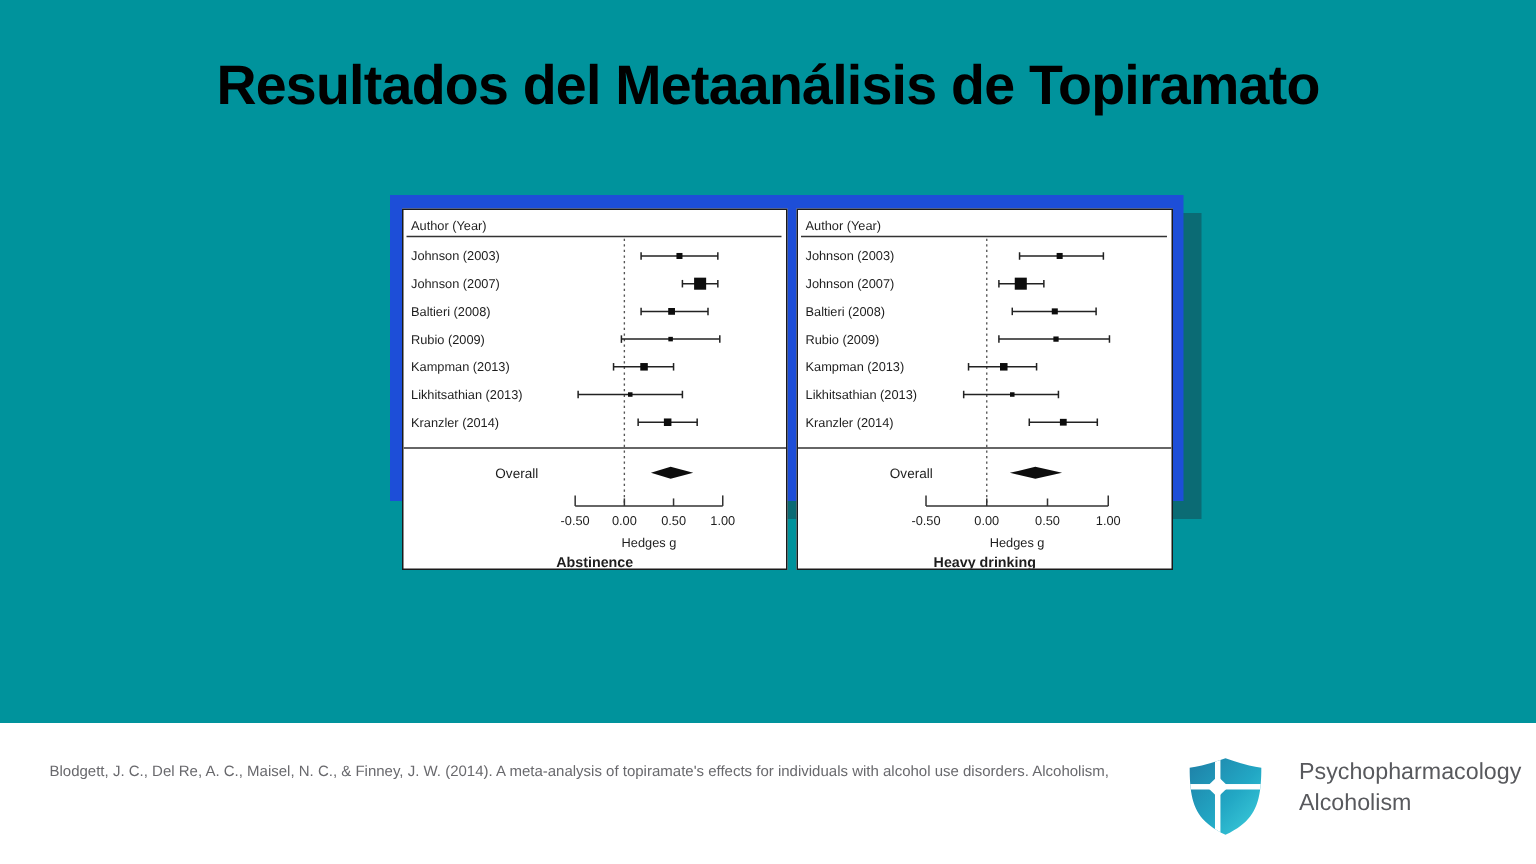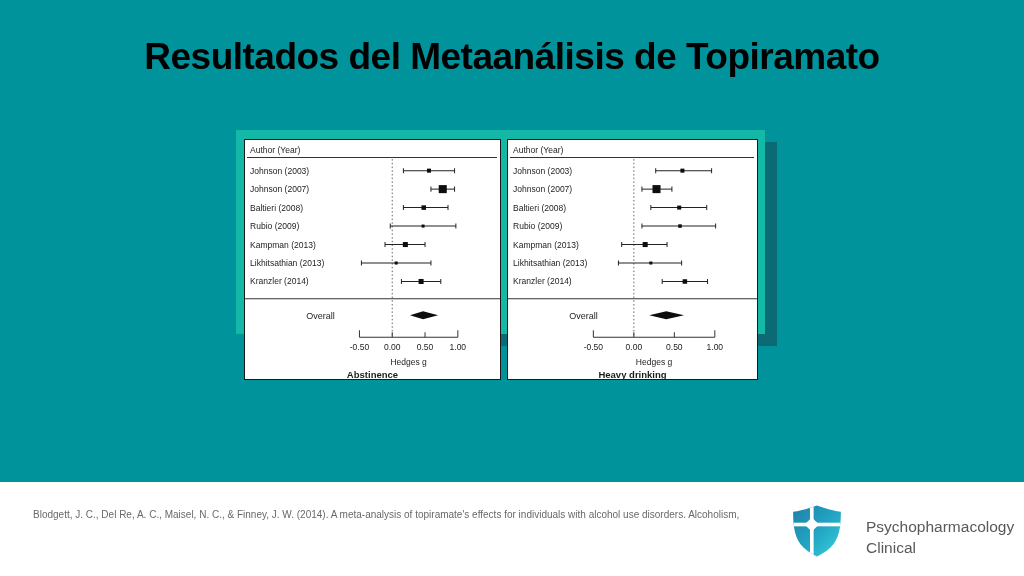--- a/index.html
+++ b/index.html
@@ -1,29 +1,29 @@
 <!DOCTYPE html>
 <html><head>
 <meta charset="utf-8">
 <style>
   html,body{margin:0;padding:0;}
   body{width:1024px;height:576px;overflow:hidden;font-family:"Liberation Sans",sans-serif;background:#ffffff;}
   .slide{position:relative;width:1024px;height:576px;}
   .teal-area{position:absolute;left:0;top:0;width:1024px;height:482px;background:#00939c;}
   .slide-title{position:absolute;left:0;top:36px;width:1024px;text-align:center;color:#000000;
     font-size:37px;font-weight:700;letter-spacing:-0.5px;margin:0;}
-  .figure-card{position:absolute;left:236px;top:130px;width:529px;height:204px;background:#14b8a6;
+  .figure-card{position:absolute;left:260px;top:130px;width:529px;height:204px;background:#1d4ed8;
     box-shadow:12px 12px 0 #0b6b74;}
   .panel{position:absolute;top:9px;height:241px;background:#ffffff;border:1.5px solid #1a1a1a;box-sizing:border-box;}
   .panel.left{left:8px;width:257px;}
   .panel.right{left:271px;width:251px;}
   .panel svg{display:block;width:100%;height:100%;}
   .footer{position:absolute;left:0;top:482px;width:1024px;height:94px;background:#ffffff;}
   .citation{position:absolute;left:33px;top:26px;width:730px;color:#69696d;font-size:10px;line-height:14px;}
-  .logo{position:absolute;left:791px;top:22px;display:flex;align-items:flex-end;}
+  .logo{position:absolute;left:791px;top:22px;display:flex;align-items:flex-start;}
   .logo-shield{width:52px;height:54px;}
   .logo-text{margin-left:23px;color:#58595d;font-size:15.5px;line-height:21px;}
 </style>
 </head>
 <body>
 
 <div class="slide">
   <div class="teal-area">
     <h1 class="slide-title">Resultados del Metaanálisis de Topiramato</h1>
 
@@ -162,17 +162,17 @@
         </defs>
         <path d="M 50 3 C 66 9 82 13 96 15 C 96 44 93 68 76 84 C 66 93 57 98 50 101 C 43 98 34 93 24 84 C 7 68 4 44 4 15 C 18 13 34 9 50 3 Z" fill="url(#shieldGrad)"></path>
         <g clip-path="url(#shieldClip)">
           <rect x="36.5" y="0" width="7" height="104" fill="#ffffff"></rect>
           <rect x="0" y="36" width="100" height="7" fill="#ffffff"></rect>
           <polygon points="40,26 54,39.5 40,53 26,39.5" fill="#ffffff"></polygon>
         </g>
       </svg>
       <div class="logo-text">
         <div>Psychopharmacology</div>
-        <div>Clinical</div>
+        <div>Alcoholism</div>
       </div>
     </div>
   </div>
 </div>
 
 </body></html>

